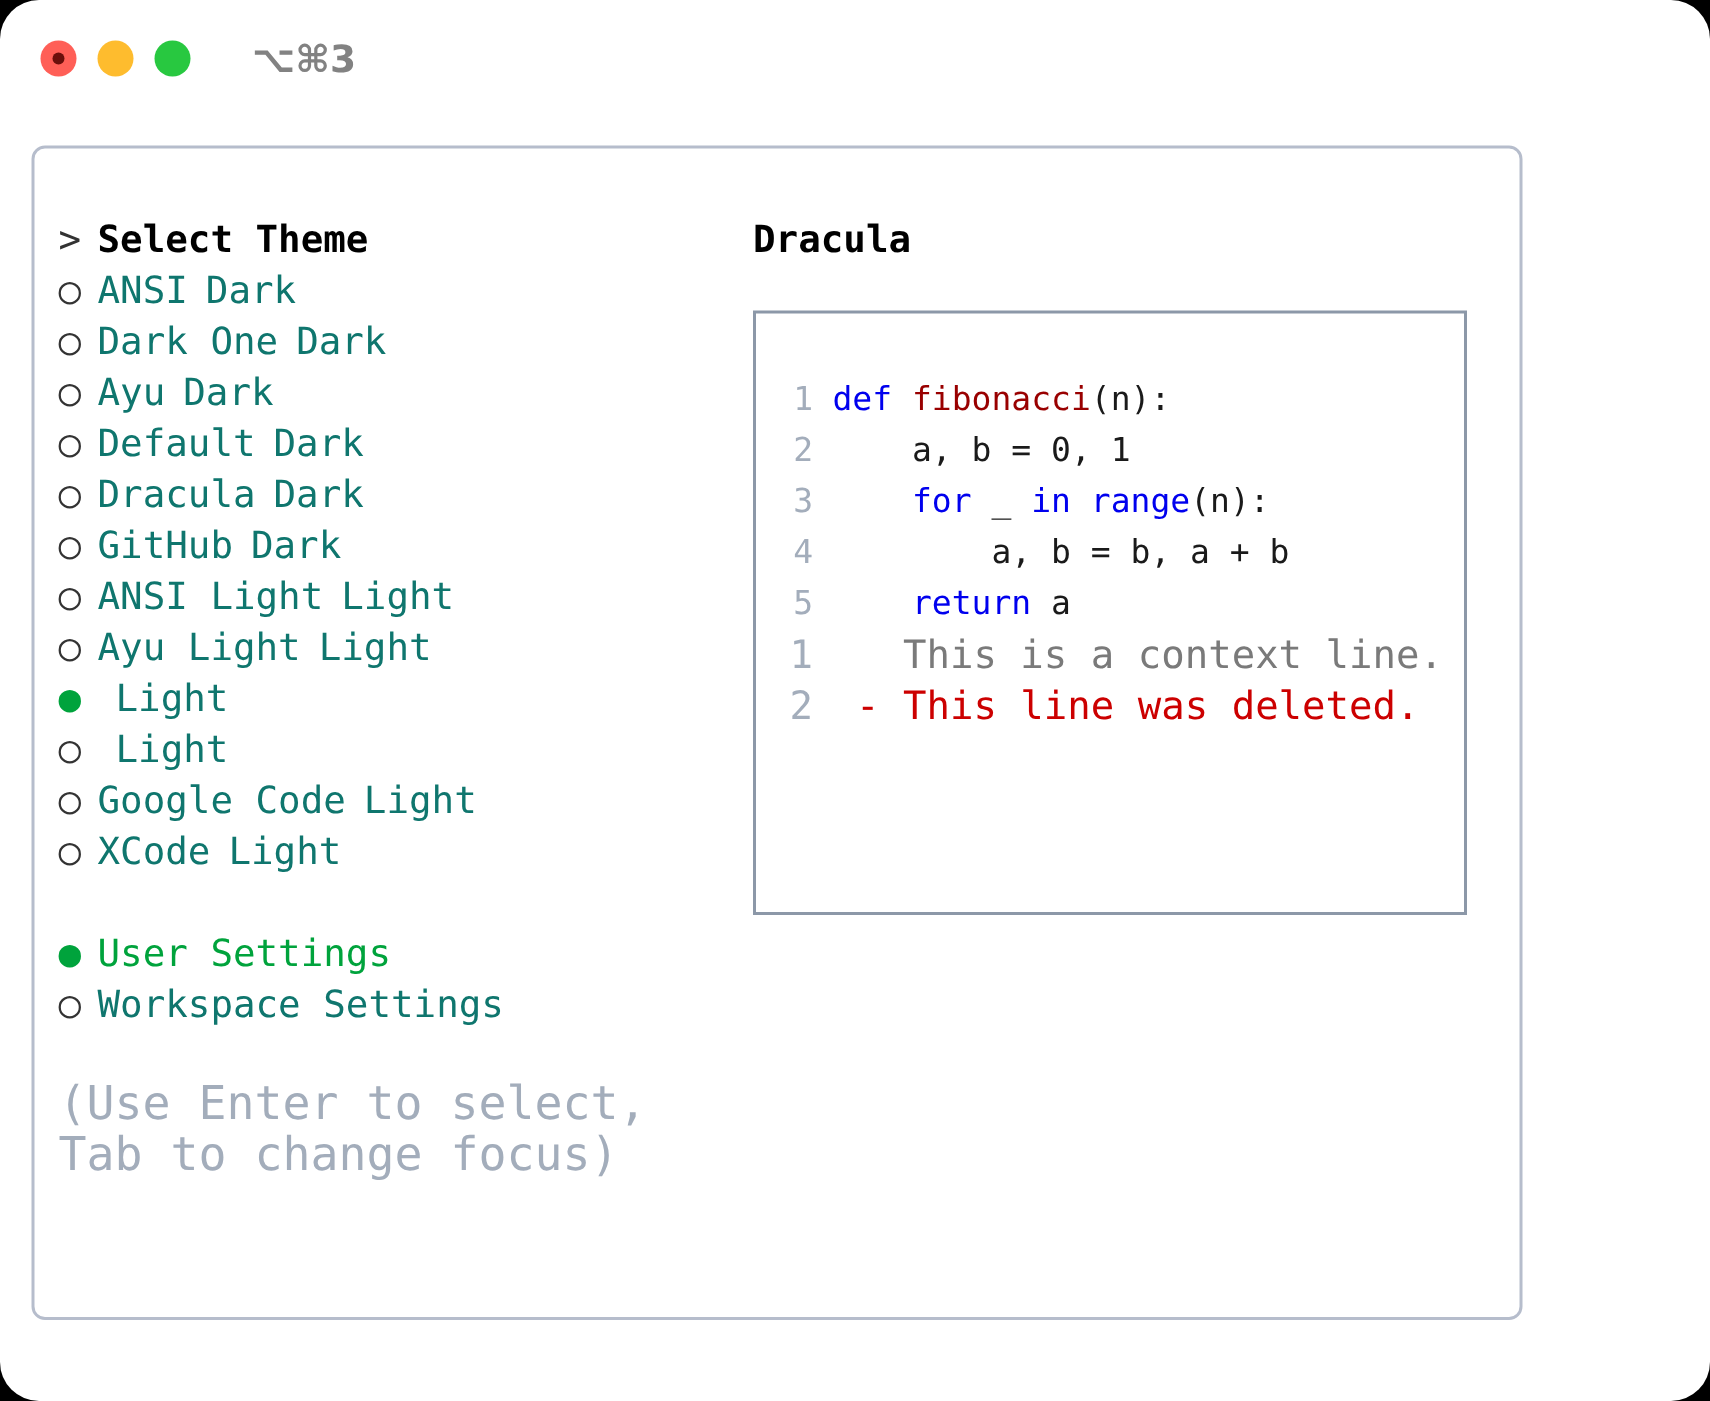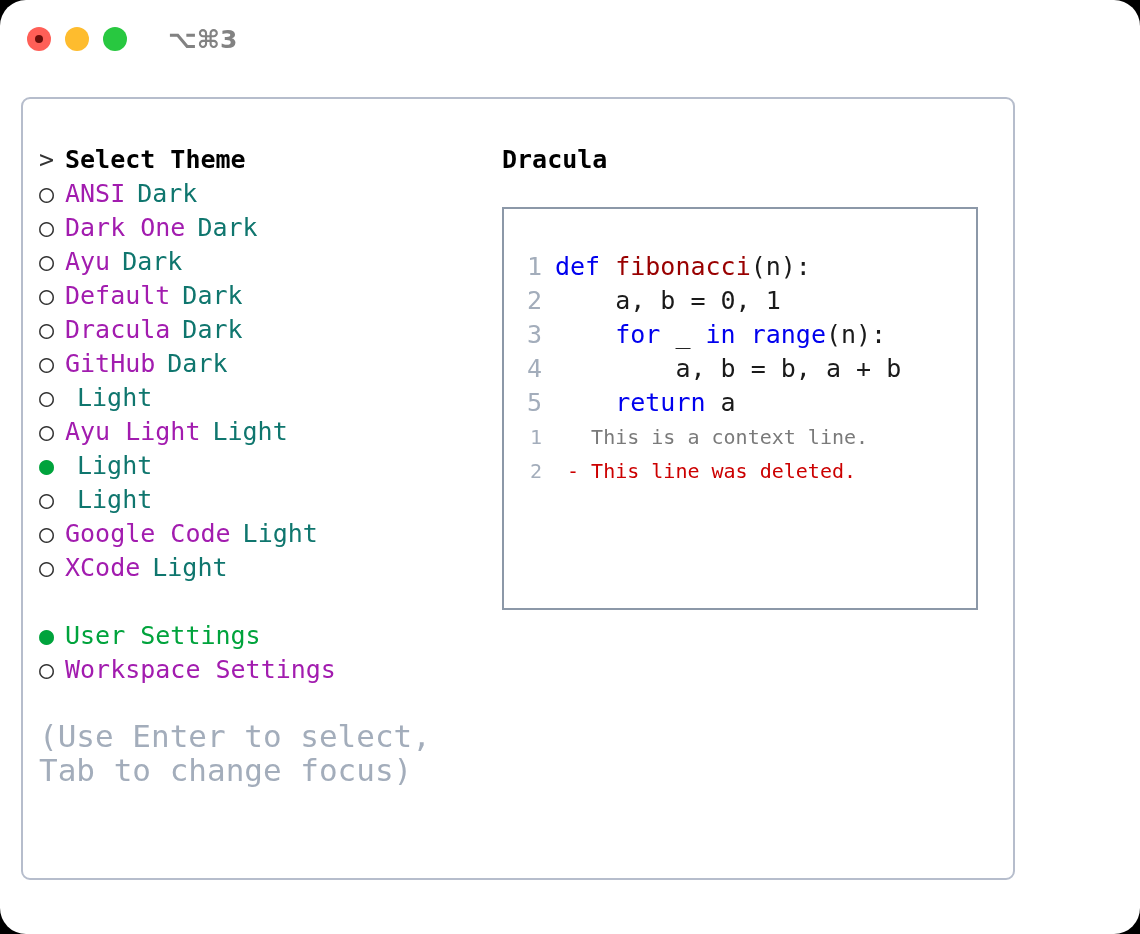--- a/index.html
+++ b/index.html
@@ -104,21 +104,21 @@
     align-items: center;
   }
   .marker {
     display: inline-block;
     width: 26px;
     flex: 0 0 26px;
     font-size: 25px;
     color: #333333;
   }
   .marker-green { color: #00a33c; }
-  .label { color: #a21caf; }
+  .label { color: #0f766e; }
   .label-green { color: #00a33c; }
   .tag {
     color: #0f766e;
     margin-left: 12px;
   }
 
   .section-title {
     font-weight: bold;
     color: #000000;
   }
@@ -152,41 +152,41 @@
     height: 403px;
     border: 2px solid #8c98a8;
     box-sizing: border-box;
     background: #ffffff;
     position: relative;
   }
   .code {
     position: absolute;
     left: 12px;
     top: 41px;
-    font-size: 25px;
+    font-size: 22px;
     line-height: 34px;
     white-space: pre;
   }
   .code-line { white-space: pre; }
   .ln {
     color: #a3adbb;
     display: inline-block;
     width: 26px;
     text-align: right;
     margin-right: 13px;
   }
   .kw   { color: #0000ee; }
   .fn   { color: #990000; }
   .plain{ color: #1a1a1a; }
 
   .diff {
     position: absolute;
     left: 12px;
     top: 211px;
-    font-size: 20px;
+    font-size: 26px;
     line-height: 34px;
     white-space: pre;
   }
   .d-ctx { color: #7a7a7a; }
   .d-del { color: #cc0000; }
   .d-add { color: #00c000; }
 </style>
 </head>
 <body>
 
@@ -237,20 +237,21 @@
               <span class="label">Dracula</span>
               <span class="tag">Dark</span>
             </div>
             <div class="row">
               <span class="marker">○</span>
               <span class="label">GitHub</span>
               <span class="tag">Dark</span>
             </div>
             <div class="row">
               <span class="marker">○</span>
+              <span class="label">ANSI Light</span>
               <span class="tag">Light</span>
             </div>
             <div class="row">
               <span class="marker">○</span>
               <span class="label">Ayu Light</span>
               <span class="tag">Light</span>
             </div>
             <div class="row">
               <span class="marker marker-green">●</span>
               <span class="tag">Light</span>

